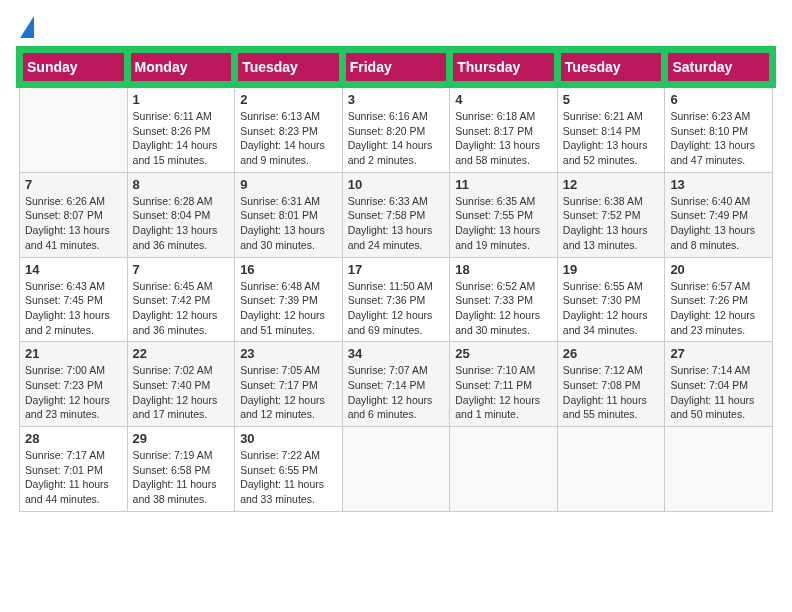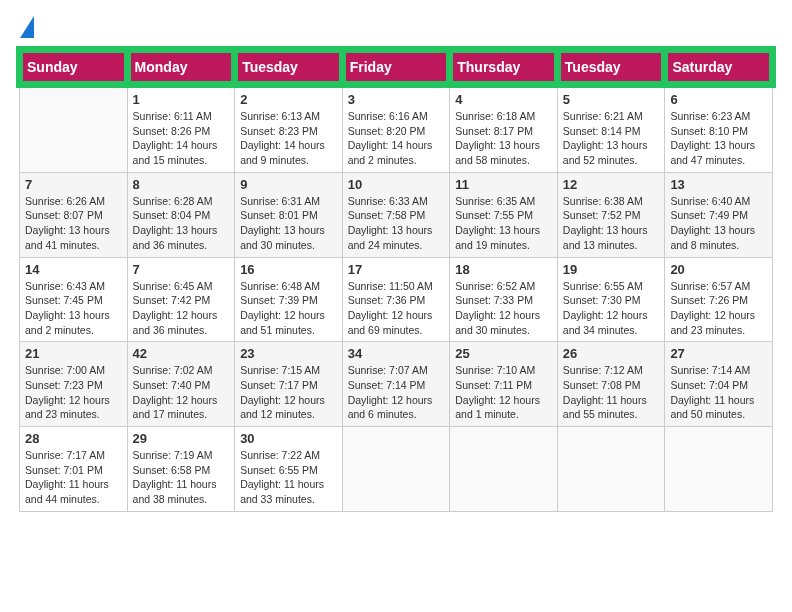--- a/index.html
+++ b/index.html
@@ -269,29 +269,29 @@
       </tr>
       <tr>
         <td>
           <span class="day-number">21</span>
           <span class="cell-line">Sunrise: 7:00 AM</span>
           <span class="cell-line">Sunset: 7:23 PM</span>
           <span class="cell-line">Daylight: 12 hours</span>
           <span class="cell-line">and 23 minutes.</span>
         </td>
         <td>
-          <span class="day-number">42</span>
+          <span class="day-number">22</span>
           <span class="cell-line">Sunrise: 7:02 AM</span>
           <span class="cell-line">Sunset: 7:40 PM</span>
           <span class="cell-line">Daylight: 12 hours</span>
           <span class="cell-line">and 17 minutes.</span>
         </td>
         <td>
           <span class="day-number">23</span>
-          <span class="cell-line">Sunrise: 7:15 AM</span>
+          <span class="cell-line">Sunrise: 7:05 AM</span>
           <span class="cell-line">Sunset: 7:17 PM</span>
           <span class="cell-line">Daylight: 12 hours</span>
           <span class="cell-line">and 12 minutes.</span>
         </td>
         <td>
           <span class="day-number">34</span>
           <span class="cell-line">Sunrise: 7:07 AM</span>
           <span class="cell-line">Sunset: 7:14 PM</span>
           <span class="cell-line">Daylight: 12 hours</span>
           <span class="cell-line">and 6 minutes.</span>

